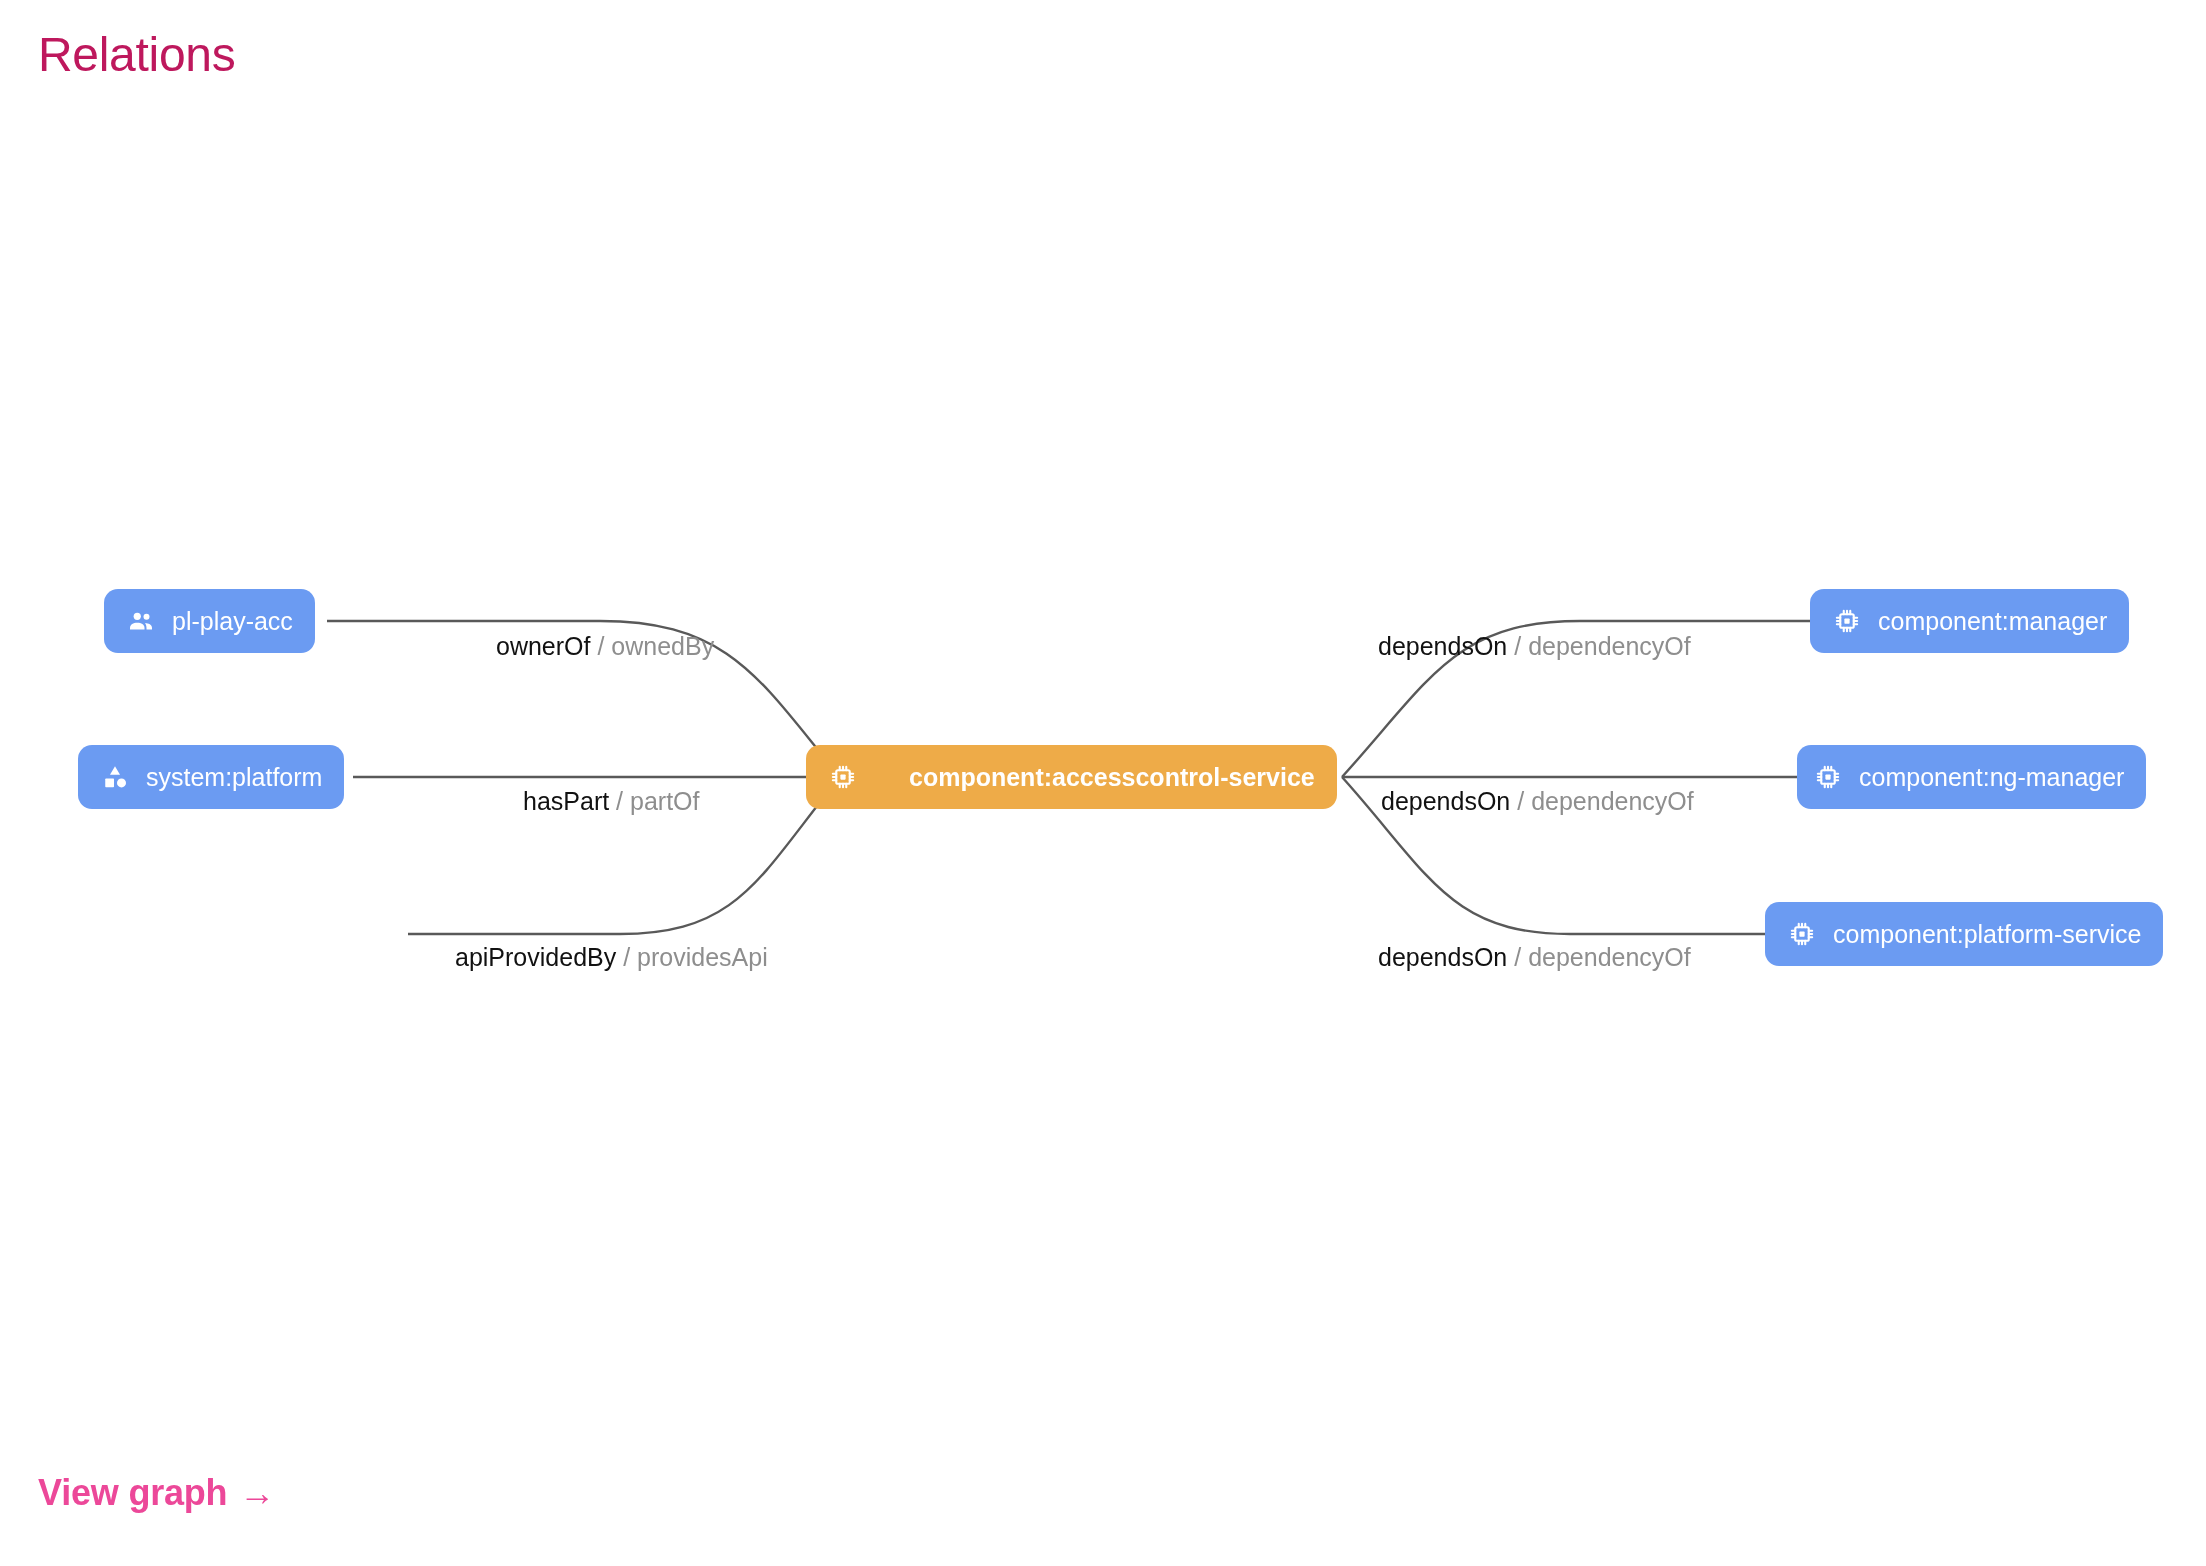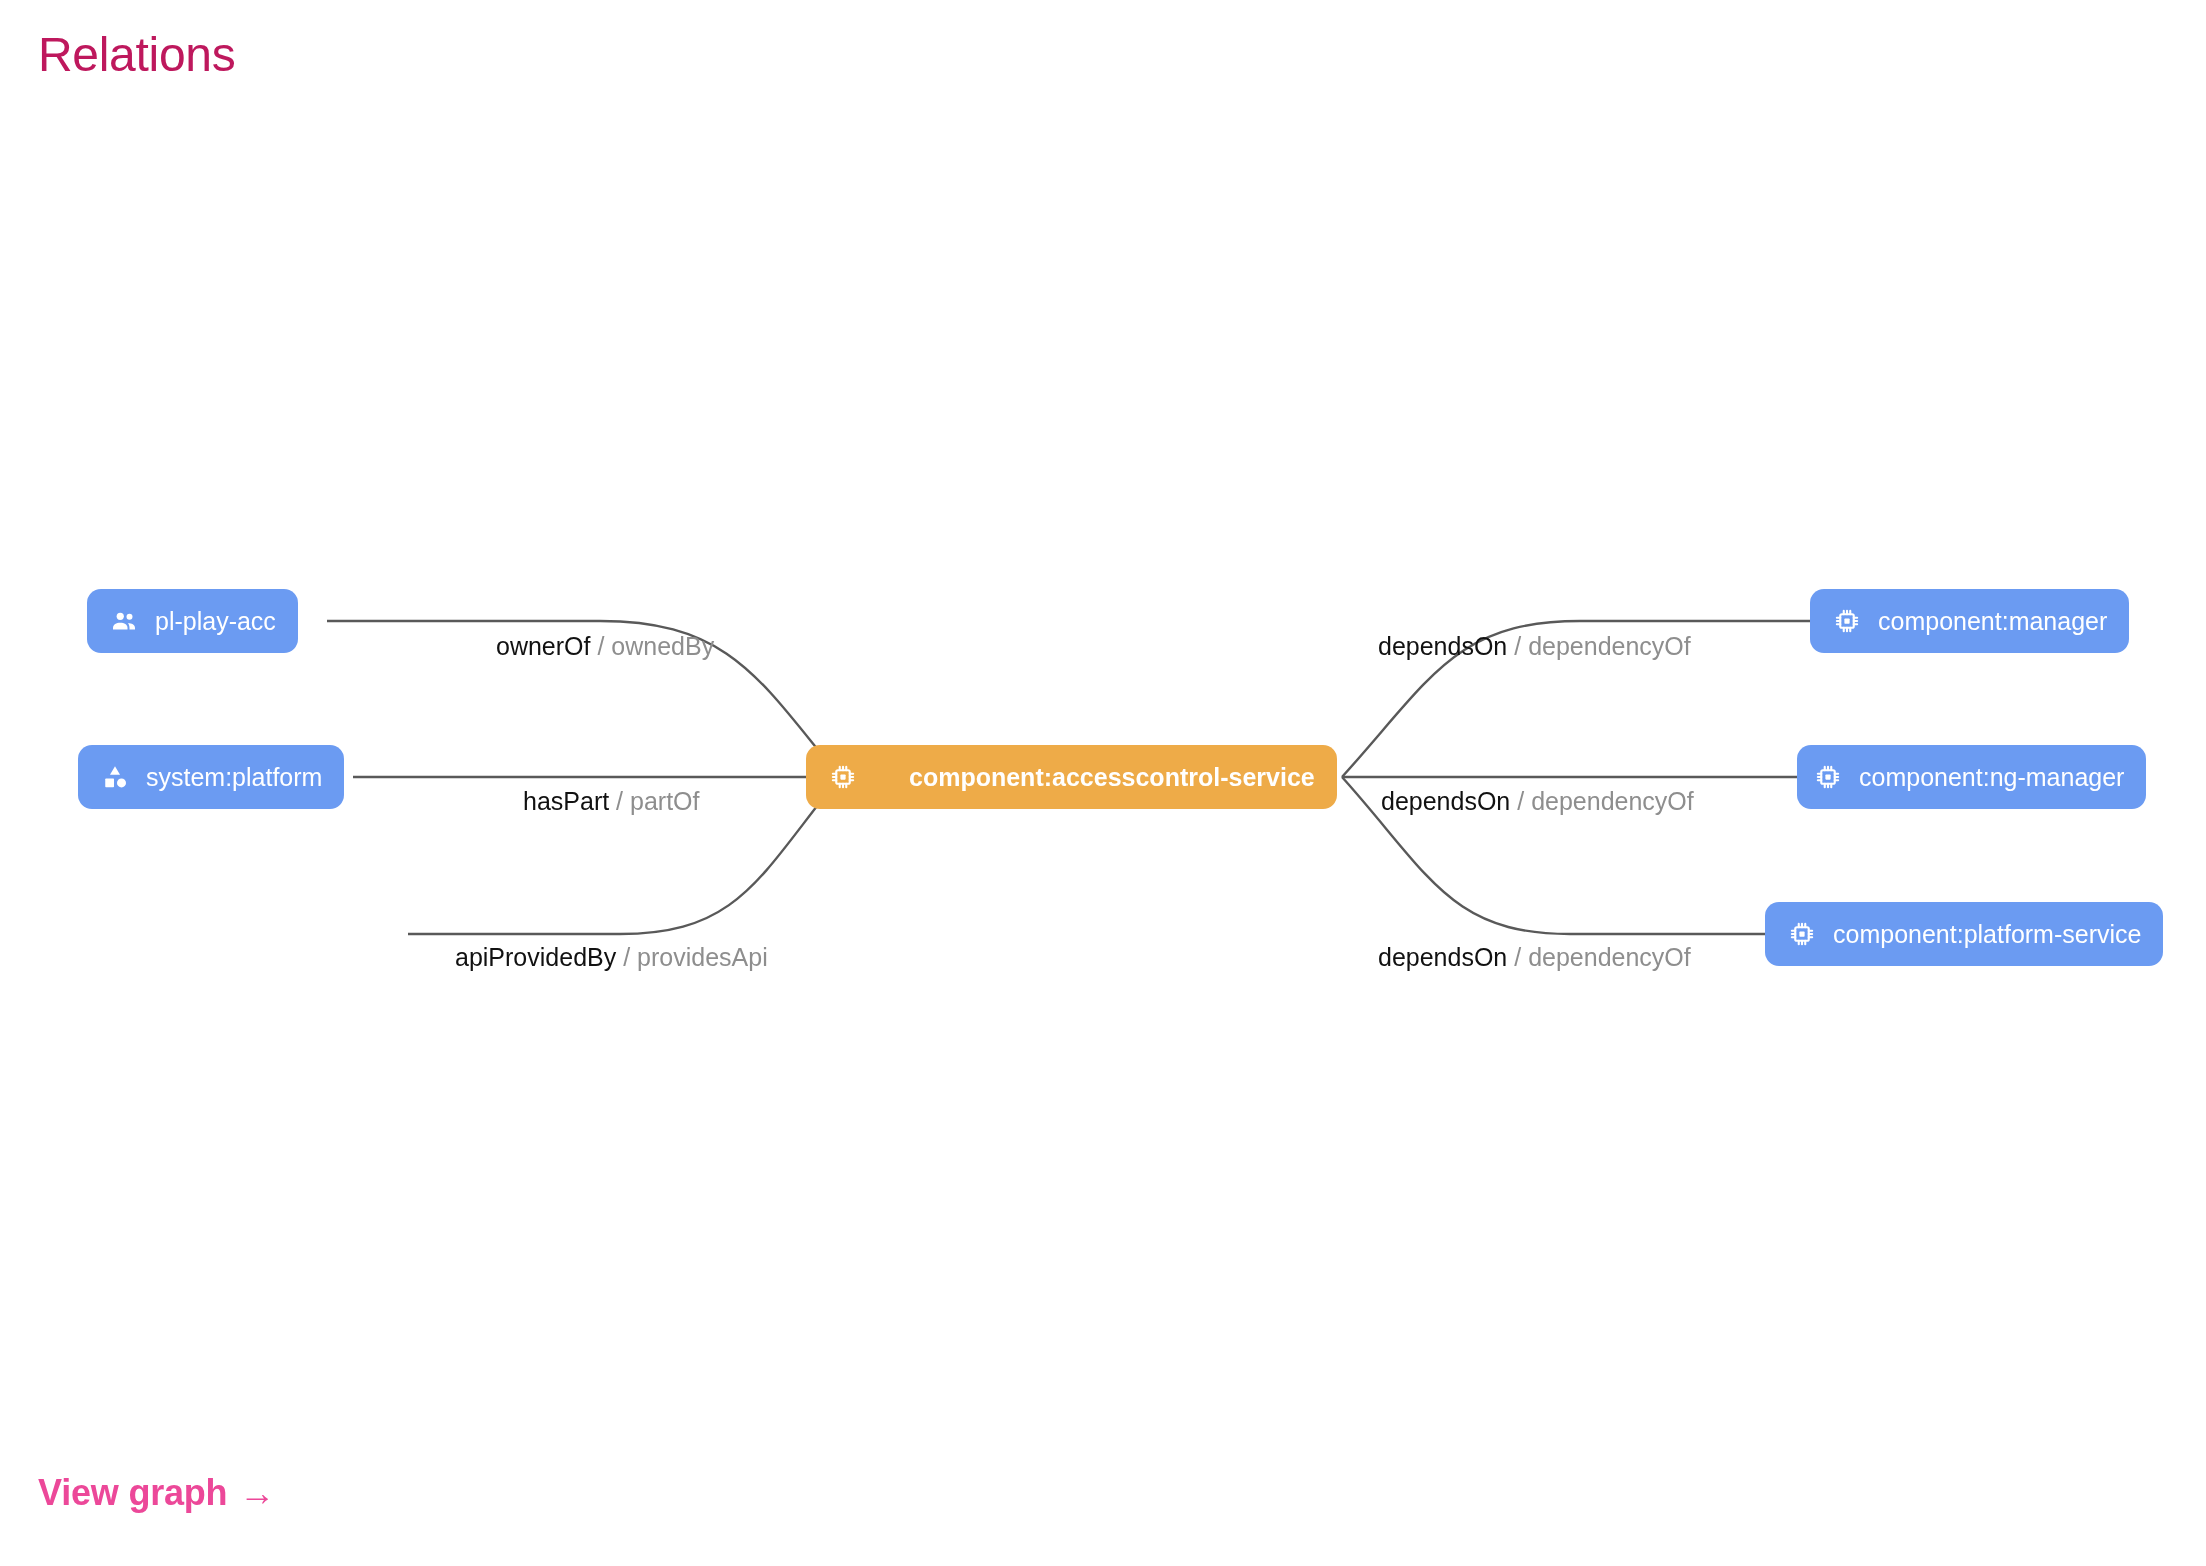--- a/index.html
+++ b/index.html
@@ -125,21 +125,21 @@
       <path d="M 408 934 L 620 934 C 740 934 760 875 840 777"></path>
 
       <path d="M 1342 777 C 1430 680 1455 621 1580 621 L 1810 621"></path>
 
       <path d="M 1342 777 L 1797 777"></path>
 
       <path d="M 1342 777 C 1430 875 1450 934 1570 934 L 1765 934"></path>
     </g>
   </svg>
 
-  <div class="graph-node node-blue" style="left:87px; top:589px;">
+  <div class="graph-node node-blue" style="left:104px; top:589px;">
     <span class="node-icon">
       <svg width="30" height="30" viewBox="0 0 24 24" fill="#ffffff">
         <circle cx="9" cy="8.2" r="2.9"></circle>
         <circle cx="16.4" cy="8.6" r="2.4"></circle>
         <path d="M3.2 17.6c0-2.7 2.6-4.2 5.8-4.2s5.8 1.5 5.8 4.2v1.2H3.2z"></path>
         <path d="M15.2 13.6c2.9.15 5.6 1.4 5.6 4v1.2h-4.4v-1.2c0-1.6-.5-2.9-1.2-4z"></path>
       </svg>
     </span>
     <span class="node-label">pl-play-acc</span>
   </div>

